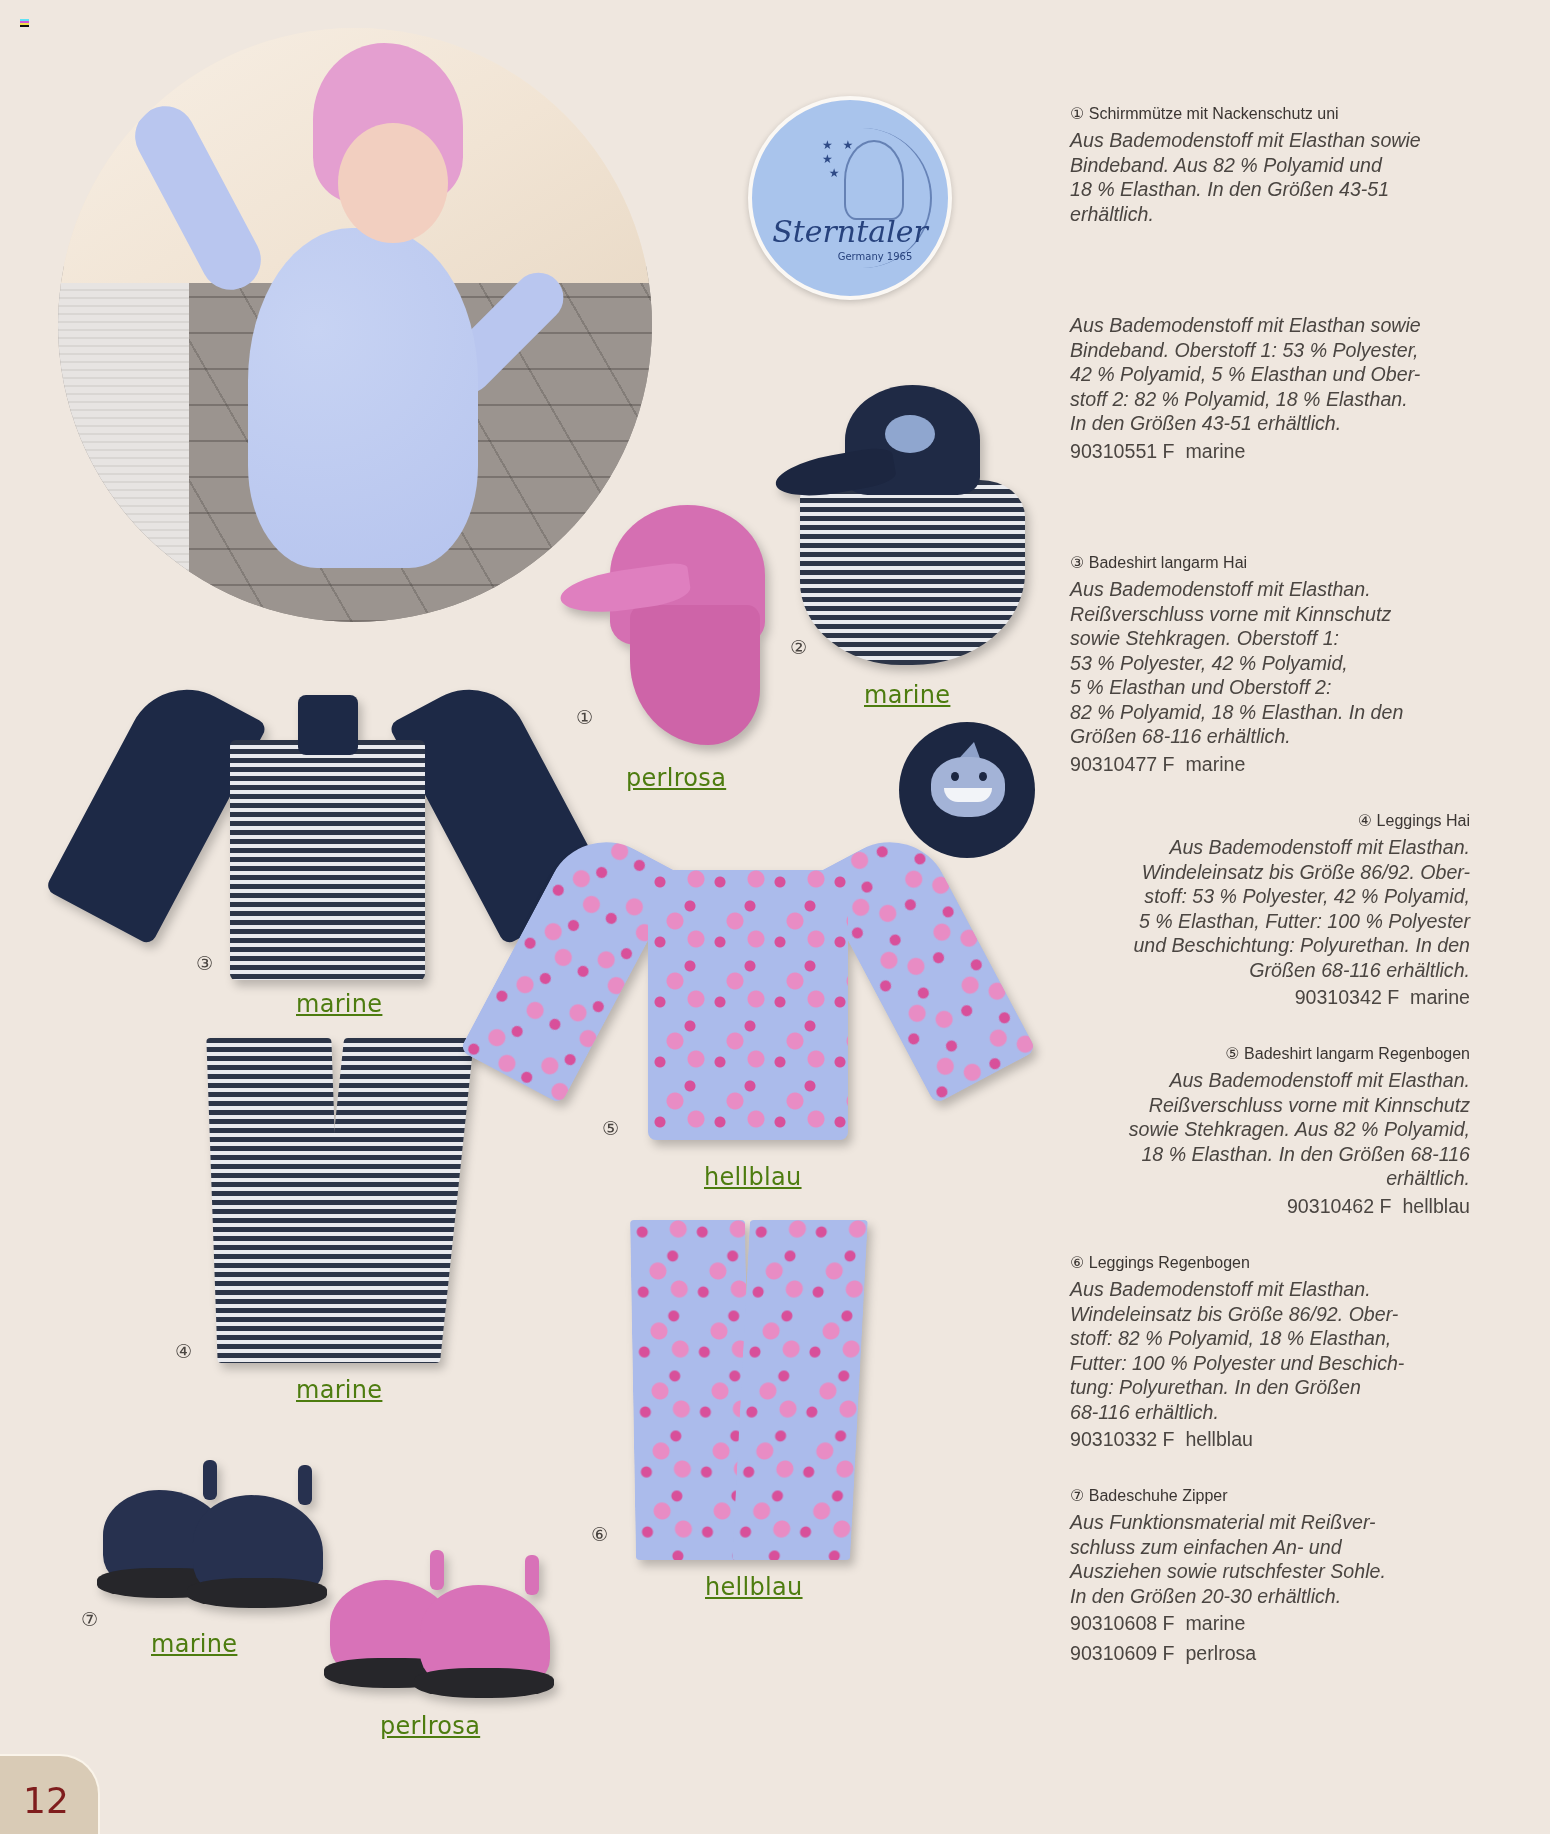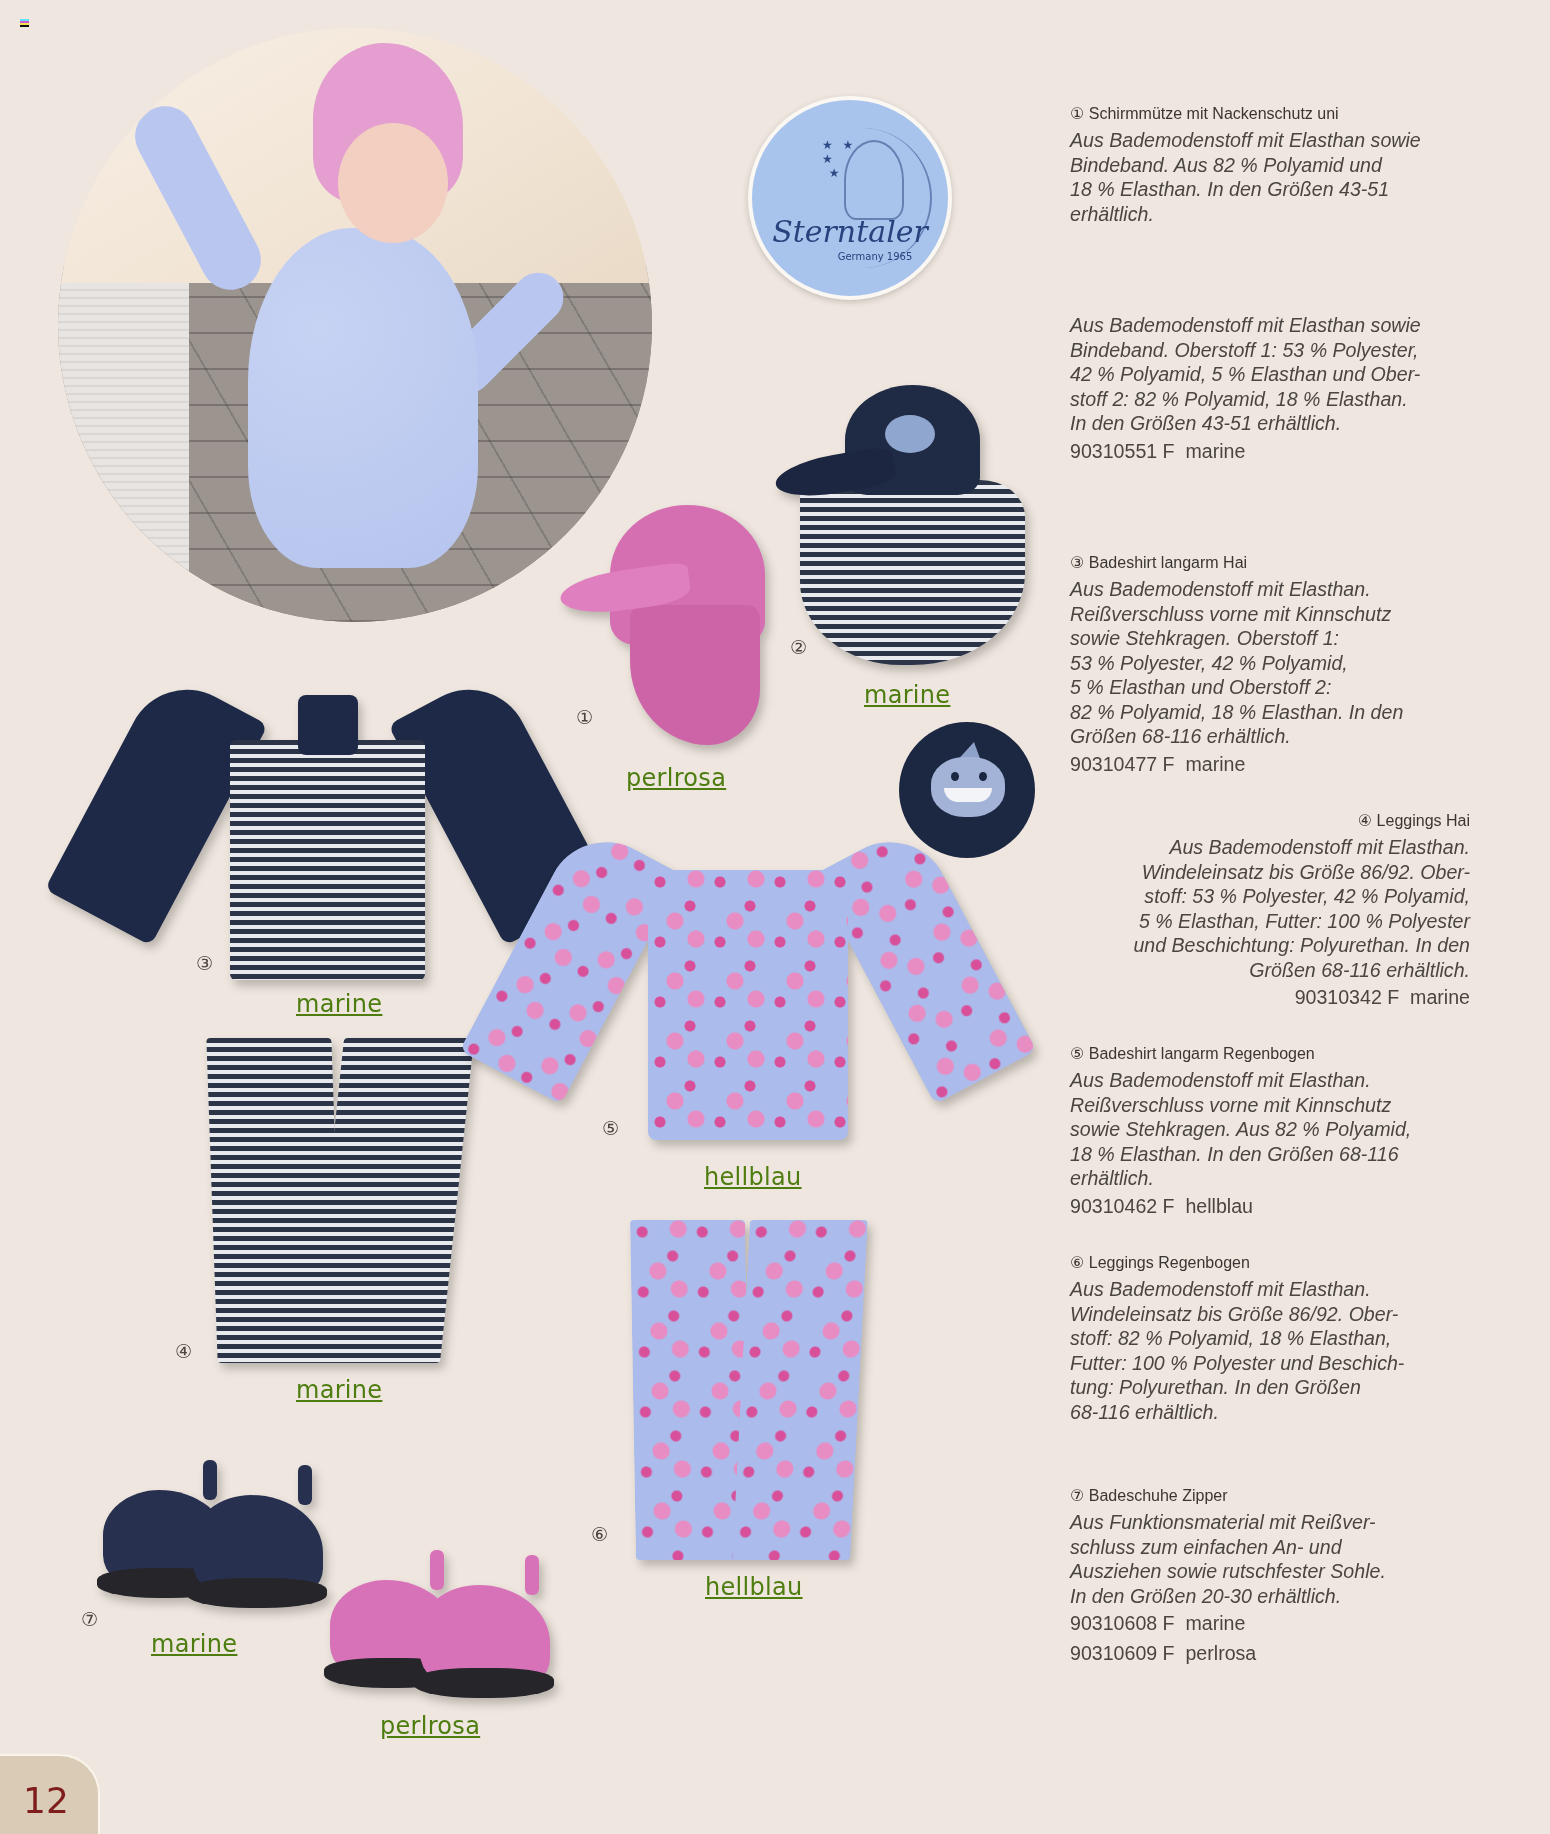--- a/index.html
+++ b/index.html
@@ -305,38 +305,39 @@
     <div class="product-title">④ Leggings Hai</div>
     <div class="product-desc">Aus Bademodenstoff mit Elasthan.
 Windeleinsatz bis Größe 86/92. Ober-
 stoff: 53 % Polyester, 42 % Polyamid,
 5 % Elasthan, Futter: 100 % Polyester
 und Beschichtung: Polyurethan. In den
 Größen 68-116 erhältlich.</div>
     <div class="product-sku">90310342 F  marine</div>
   </div>
 
-  <div class="product" style="height:209px;">
+  <div class="product" style="height:209px;text-align:right;">
     <div class="product-title">⑤ Badeshirt langarm Regenbogen</div>
     <div class="product-desc">Aus Bademodenstoff mit Elasthan.
 Reißverschluss vorne mit Kinnschutz
 sowie Stehkragen. Aus 82 % Polyamid,
 18 % Elasthan. In den Größen 68-116
 erhältlich.</div>
     <div class="product-sku">90310462 F  hellblau</div>
   </div>
 
   <div class="product" style="height:233px;">
     <div class="product-title">⑥ Leggings Regenbogen</div>
     <div class="product-desc">Aus Bademodenstoff mit Elasthan.
 Windeleinsatz bis Größe 86/92. Ober-
 stoff: 82 % Polyamid, 18 % Elasthan,
 Futter: 100 % Polyester und Beschich-
 tung: Polyurethan. In den Größen
 68-116 erhältlich.</div>
+    <div class="product-sku">90310332 F  hellblau</div>
   </div>
 
   <div class="product">
     <div class="product-title">⑦ Badeschuhe Zipper</div>
     <div class="product-desc">Aus Funktionsmaterial mit Reißver-
 schluss zum einfachen An- und
 Ausziehen sowie rutschfester Sohle.
 In den Größen 20-30 erhältlich.</div>
     <div class="product-sku">90310608 F  marine</div>
     <div class="product-sku">90310609 F  perlrosa</div>

